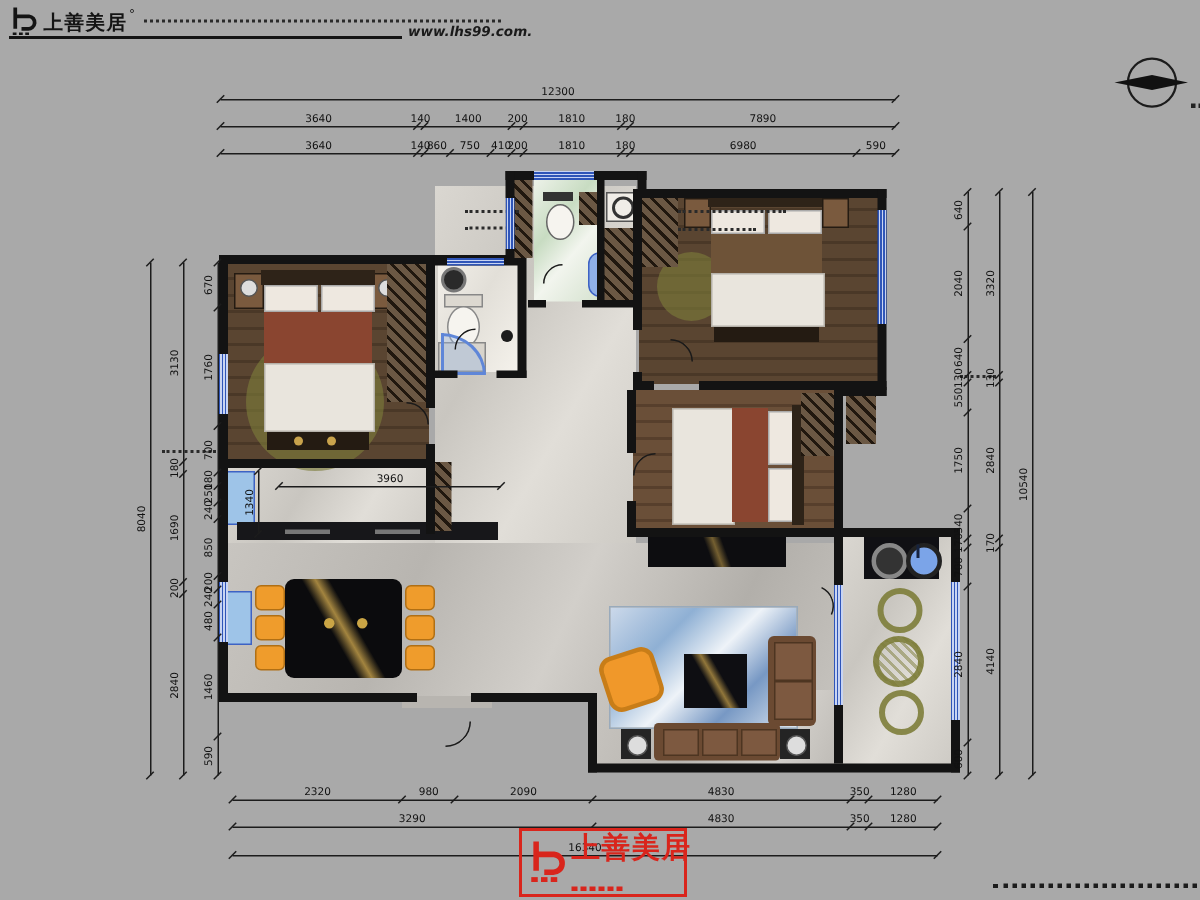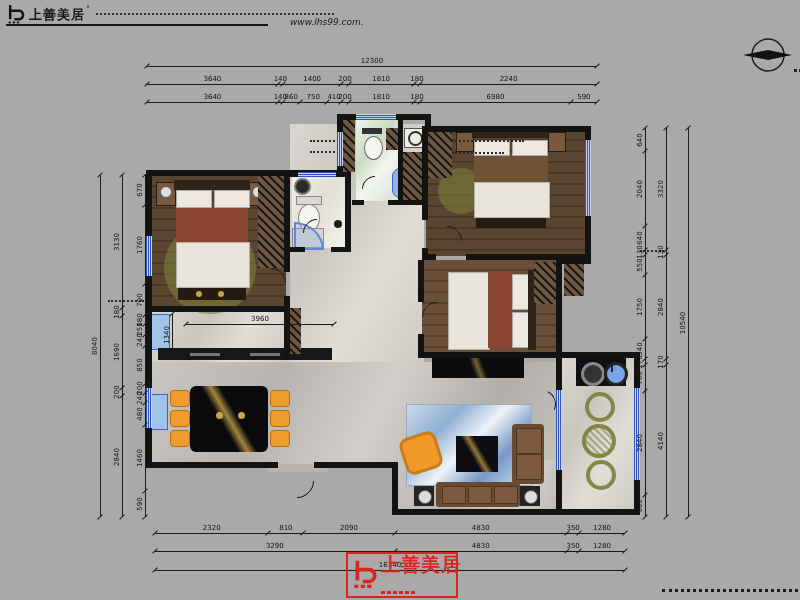--- a/index.html
+++ b/index.html
@@ -23,21 +23,21 @@
   .dotline{border-top:2px dotted #2a2a2a;z-index:20;height:0;}
   .arc{border:1px solid transparent;border-radius:50%;z-index:22;box-sizing:border-box;}
   
   #dims{position:absolute;left:0;top:0;width:800px;height:600px;z-index:40;pointer-events:none;}
   .dim-line{position:absolute;background:#1c1c1c;}
   .dim-tick{position:absolute;width:7px;height:1px;background:#1c1c1c;transform:translate(-50%,-50%) rotate(-45deg);}
   .dim-label{position:absolute;font-size:7px;line-height:7px;color:#111;white-space:nowrap;transform:translate(-50%,-100%);}
   .dim-label-v{position:absolute;font-size:7px;line-height:7px;color:#111;white-space:nowrap;transform:translate(-50%,-50%) rotate(-90deg);}
   
   .brandtext{font-weight:bold;color:#141414;font-size:13px;letter-spacing:1px;}
-  .website{font-size:9px;font-weight:normal;font-style:italic;color:#1a1a1a;margin-left:18px;}
+  .website{font-size:9px;font-weight:bold;font-style:italic;color:#1a1a1a;}
   .footbox{position:absolute;left:346px;top:552px;width:112px;height:46px;border:2px solid #d9251c;z-index:50;display:flex;align-items:center;padding:2px 4px;box-sizing:border-box;}
   .footbrand{font-weight:bold;color:#d9251c;font-size:19px;letter-spacing:1px;white-space:nowrap;}
   .minisq{display:inline-block;width:4px;height:3px;background:#d9251c;margin-right:2px;}
 </style>
 </head>
 <body>
 
 <div id="canvas">
 
   <div class="abs" style="left:6px;top:4px;z-index:50">
@@ -250,21 +250,21 @@
       <div class="dim-label" style="left: 280.347px; top: 83px;">140</div>
       <div class="dim-tick" style="left: 341.449px; top: 84px;"></div>
       <div class="dim-label" style="left: 312.156px; top: 83px;">1400</div>
       <div class="dim-tick" style="left: 348.637px; top: 84px;"></div>
       <div class="dim-label" style="left: 345.043px; top: 83px;">200</div>
       <div class="dim-tick" style="left: 413.693px; top: 84px;"></div>
       <div class="dim-label" style="left: 381.165px; top: 83px;">1810</div>
       <div class="dim-tick" style="left: 420.163px; top: 84px;"></div>
       <div class="dim-label" style="left: 416.928px; top: 83px;">180</div>
       <div class="dim-tick" style="left: 597px; top: 84px;"></div>
-      <div class="dim-label" style="left: 508.581px; top: 83px;">2240</div>
+      <div class="dim-label" style="left: 508.581px; top: 83px;">7890</div>
       <div class="dim-line" style="left: 147px; top: 102px; width: 450px; height: 1px;"></div>
       <div class="dim-tick" style="left: 147px; top: 102px;"></div>
       <div class="dim-tick" style="left: 277.831px; top: 102px;"></div>
       <div class="dim-label" style="left: 212.415px; top: 101px;">3640</div>
       <div class="dim-tick" style="left: 282.863px; top: 102px;"></div>
       <div class="dim-label" style="left: 280.347px; top: 101px;">140</div>
       <div class="dim-tick" style="left: 299.756px; top: 102px;"></div>
       <div class="dim-label" style="left: 291.309px; top: 101px;">860</div>
       <div class="dim-tick" style="left: 326.712px; top: 102px;"></div>
       <div class="dim-label" style="left: 313.234px; top: 101px;">750</div>
@@ -278,21 +278,21 @@
       <div class="dim-label" style="left: 416.928px; top: 101px;">180</div>
       <div class="dim-tick" style="left: 570.762px; top: 102px;"></div>
       <div class="dim-label" style="left: 495.462px; top: 101px;">6980</div>
       <div class="dim-tick" style="left: 597px; top: 102px;"></div>
       <div class="dim-label" style="left: 583.881px; top: 101px;">590</div>
       <div class="dim-line" style="left: 155px; top: 533px; width: 470px; height: 1px;"></div>
       <div class="dim-tick" style="left: 155px; top: 533px;"></div>
       <div class="dim-tick" style="left: 268.399px; top: 533px;"></div>
       <div class="dim-label" style="left: 211.7px; top: 532px;">2320</div>
       <div class="dim-tick" style="left: 303.346px; top: 533px;"></div>
-      <div class="dim-label" style="left: 285.873px; top: 532px;">810</div>
+      <div class="dim-label" style="left: 285.873px; top: 532px;">980</div>
       <div class="dim-tick" style="left: 394.636px; top: 533px;"></div>
       <div class="dim-label" style="left: 348.991px; top: 532px;">2090</div>
       <div class="dim-tick" style="left: 566.874px; top: 533px;"></div>
       <div class="dim-label" style="left: 480.755px; top: 532px;">4830</div>
       <div class="dim-tick" style="left: 579.355px; top: 533px;"></div>
       <div class="dim-label" style="left: 573.115px; top: 532px;">350</div>
       <div class="dim-tick" style="left: 625px; top: 533px;"></div>
       <div class="dim-label" style="left: 602.178px; top: 532px;">1280</div>
       <div class="dim-line" style="left: 155px; top: 551px; width: 470px; height: 1px;"></div>
       <div class="dim-tick" style="left: 155px; top: 551px;"></div>

